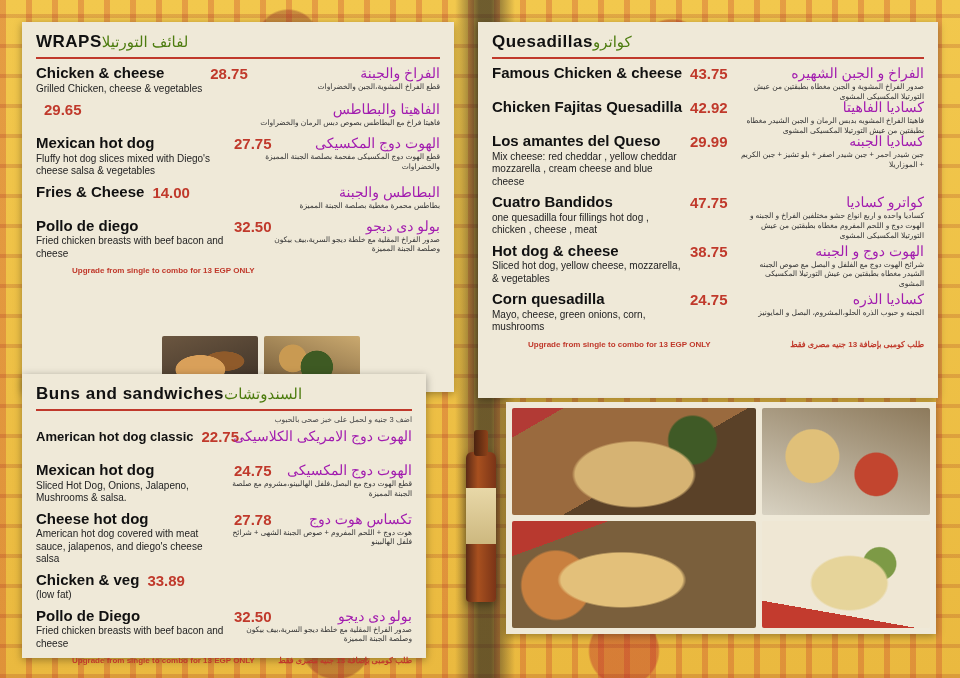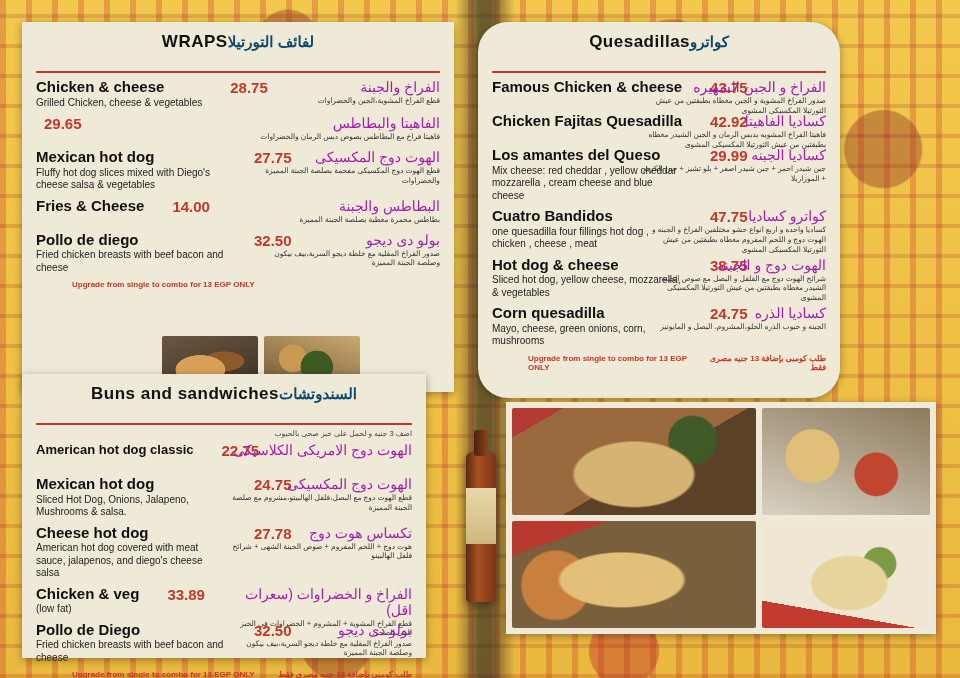--- a/index.html
+++ b/index.html
@@ -40,55 +40,54 @@
     background: linear-gradient(90deg, rgba(40,35,30,.0), rgba(40,35,30,.65) 40%, rgba(40,35,30,.65) 60%, rgba(40,35,30,0));
   }
   
   .panel {
     position: absolute;
     background: #efe9d8;
     box-shadow: 0 2px 8px rgba(0,0,0,.35);
   }
   #panel-wraps   { left: 22px;  top: 22px;  width: 432px; height: 370px; }
   #panel-buns    { left: 22px;  top: 374px; width: 404px; height: 284px; }
-  #panel-right   { left: 478px; top: 22px;  width: 362px; height: 376px; border-radius: 30px; }
+  #panel-right   { left: 478px; top: 22px;  width: 460px; height: 376px; }
   #panel-photos  { left: 506px; top: 402px; width: 430px; height: 232px; background:#efe9d8; }
 
   .pad { padding: 10px 14px 6px 14px; position: relative; height: 100%; box-sizing: border-box;}
 
   .sec-head {
     display: flex;
     align-items: baseline;
-    justify-content: center;
+    justify-content: flex-start;
     border-bottom: 2px solid #c0392b;
-    padding-bottom: 19px;
+    padding-bottom: 5px;
     margin-bottom: 6px;
   }
   .sec-title-en {
     font-size: 17px;
     font-weight: bold;
     letter-spacing: .5px;
     color: #111;
   }
   .sec-title-ar {
     font-size: 15px;
-    font-weight: bold;
-    color: #0c4a6e;
+    font-weight: normal;
+    color: #4d7c0f;
     direction: rtl;
   }
 
   .item {
     position: relative;
     margin-bottom: 6px;
     min-height: 28px;
   }
   .row {
     display: flex;
-    align-items: center;
-    gap: 20px;
+    align-items: flex-end;
   }
   .left {
     flex: 0 0 auto;
     max-width: 210px;
   }
   .name-en {
     font-size: 15px;
     font-weight: bold;
     color: #111;
     line-height: 1.1;
@@ -368,24 +367,20 @@
     </div>
 
     <div class="item">
       <div class="row">
         <div class="left">
           <div class="name-en">Chicken &amp; veg</div>
           <div class="desc-en">(low fat)</div>
         </div>
         <div class="price">33.89</div>
       </div>
-      <div class="ar-block">
-        <div class="name-ar">الفراخ و الخضراوات (سعرات اقل)</div>
-        <div class="desc-ar">قطع الفراخ المشوية + المشروم + الخضراوات فى الخبز البنى الصحى</div>
-      </div>
     </div>
 
     <div class="item">
       <div class="row">
         <div class="left">
           <div class="name-en">Pollo de Diego</div>
           <div class="desc-en">Fried chicken breasts with beef bacon and cheese</div>
         </div>
         <div class="price">32.50</div>
       </div>

